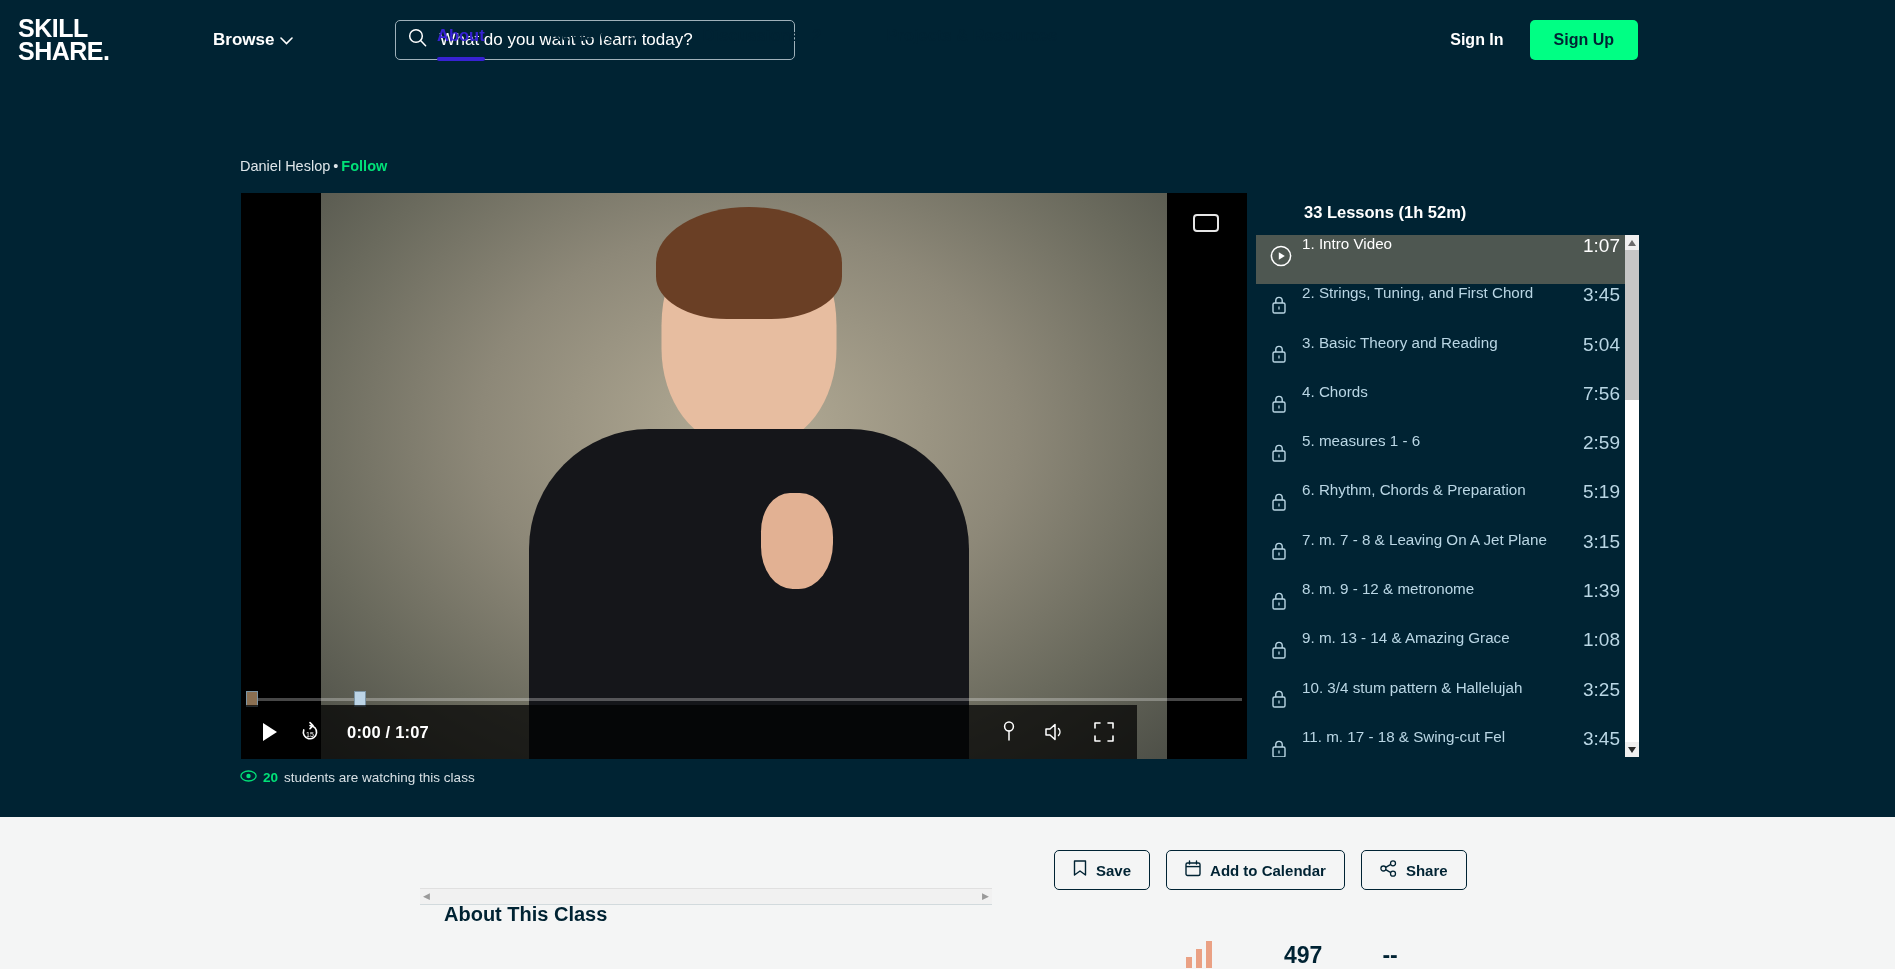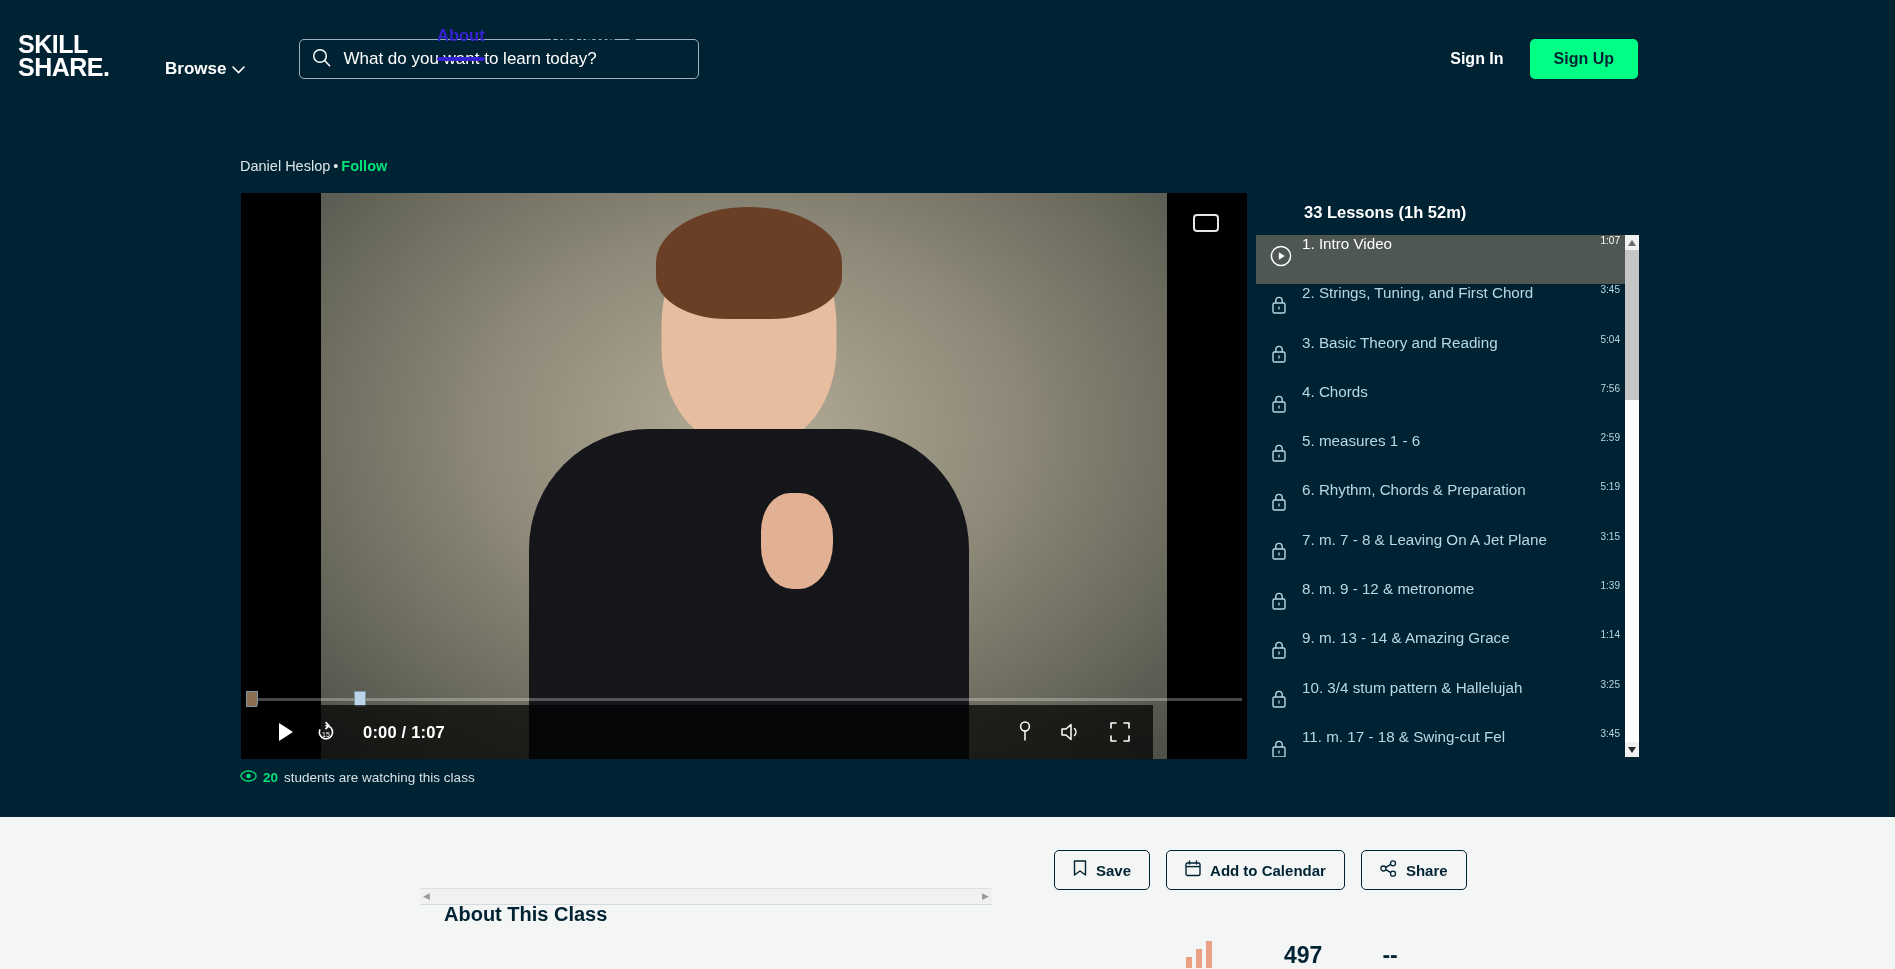--- a/index.html
+++ b/index.html
@@ -15,21 +15,21 @@
   .dark-area {
     position: absolute; top: 0; left: 0;
     width: 1895px; height: 817px;
     background: #002333;
   }
 
   
   .header {
     position: absolute; top: 0; left: 0;
     width: 1660px; height: 79px;
-    display: flex; align-items: flex-end;
+    display: flex; align-items: center; gap: 48px;
   }
   .logo {
     margin-left: 18px;
     color: #ffffff;
     font-weight: bold;
     font-size: 25px;
     line-height: 23px;
     letter-spacing: -0.5px;
     font-family: "Liberation Sans", sans-serif;
     text-transform: uppercase;
@@ -155,21 +155,21 @@
     background: rgba(255,255,255,.28);
   }
   .thumb-chip {
     position: absolute; width: 12px; height: 16px; top: -7px;
     background: #bcd4e6; border: 1px solid #7c94a4;
   }
   .chip1 { left: 5px; background: #8a6f52; }
   .chip2 { left: 113px; }
 
   .controls {
-    position: absolute; left: 16px; bottom: 0;
+    position: absolute; left: 0; bottom: 0;
     width: 896px; height: 54px;
     background: rgba(0,0,0,.72);
     display: flex; align-items: center;
     padding: 0 22px;
   }
   .ctrl { color: #fff; cursor: pointer; display: flex; align-items: center; }
   .play-tri {
     width: 0; height: 0;
     border-left: 14px solid #ffffff;
     border-top: 9px solid transparent;
@@ -208,21 +208,21 @@
     color: #b9d6e4;
     font-size: 15.2px;
   }
   .lesson.active {
     background: #4e5751;
     color: #ffffff;
   }
   .lesson .ic { width: 32px; flex: 0 0 32px; display: flex; align-items: center; }
   .lesson .lbl { flex: 1 1 auto; white-space: nowrap; overflow: hidden; }
   .lesson.active .lbl { color: #ffffff; }
-  .lesson .dur { flex: 0 0 auto; margin-left: 10px; font-size: 10px; }
+  .lesson .dur { flex: 0 0 auto; margin-left: 10px; font-size: 19px; }
   .list-scrollbar {
     position: absolute; left: 1625px; top: 235px;
     width: 14px; height: 522px;
     background: #ffffff;
   }
   .sb-arrow-up, .sb-arrow-down {
     position: absolute; left: 0; width: 14px; height: 15px;
     background: #f0f0f0; display: flex; align-items: center; justify-content: center;
     cursor: pointer;
   }
@@ -512,21 +512,21 @@
 
     <div class="lesson">
       <span class="ic">
         <svg width="18" height="22" viewBox="0 0 18 22">
             <rect x="3" y="9" width="12" height="10" rx="1.6" stroke="#b9d6e4" stroke-width="1.4" fill="none"></rect>
             <path d="M5.8 9V6.6a3.2 3.2 0 0 1 6.4 0V9" stroke="#b9d6e4" stroke-width="1.4" fill="none"></path>
             <line x1="9" y1="12.5" x2="9" y2="15.5" stroke="#b9d6e4" stroke-width="1.3"></line>
           </svg>
       </span>
       <span class="lbl">9. m. 13 - 14 &amp; Amazing Grace</span>
-      <span class="dur">1:14</span>
+      <span class="dur">1:08</span>
     </div>
 
     <div class="lesson">
       <span class="ic">
         <svg width="18" height="22" viewBox="0 0 18 22">
             <rect x="3" y="9" width="12" height="10" rx="1.6" stroke="#b9d6e4" stroke-width="1.4" fill="none"></rect>
             <path d="M5.8 9V6.6a3.2 3.2 0 0 1 6.4 0V9" stroke="#b9d6e4" stroke-width="1.4" fill="none"></path>
             <line x1="9" y1="12.5" x2="9" y2="15.5" stroke="#b9d6e4" stroke-width="1.3"></line>
           </svg>
       </span>

